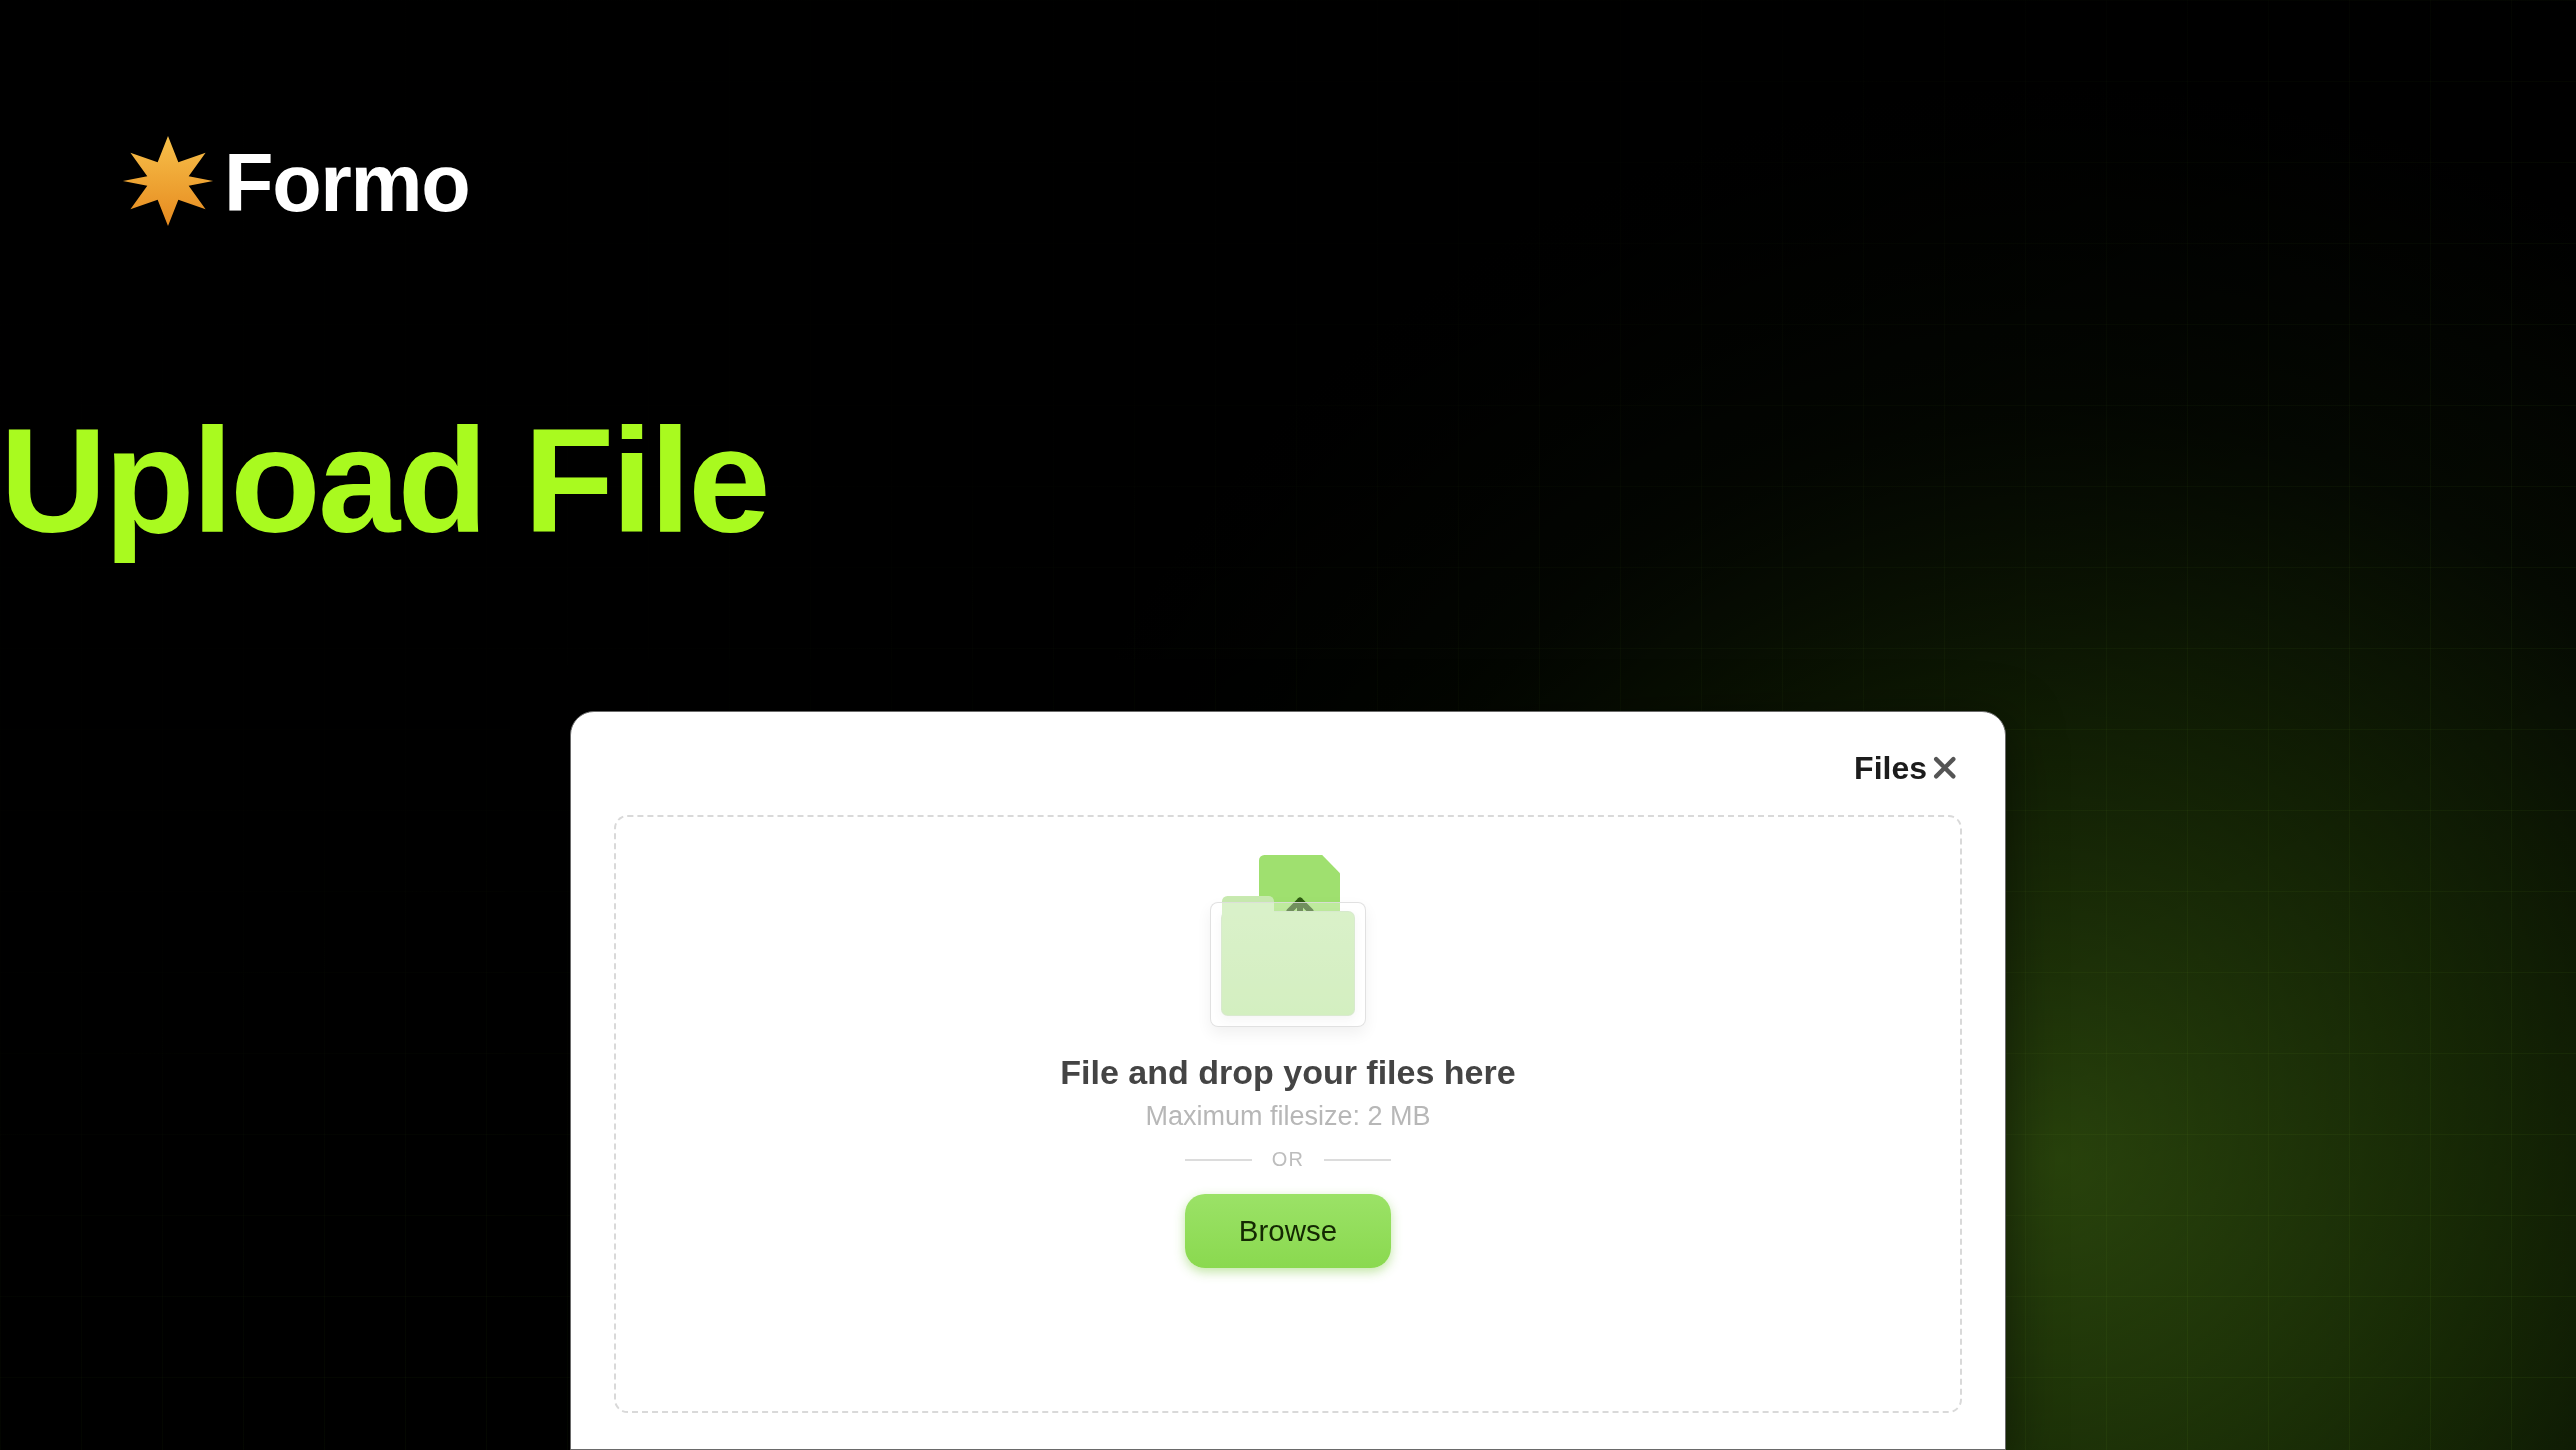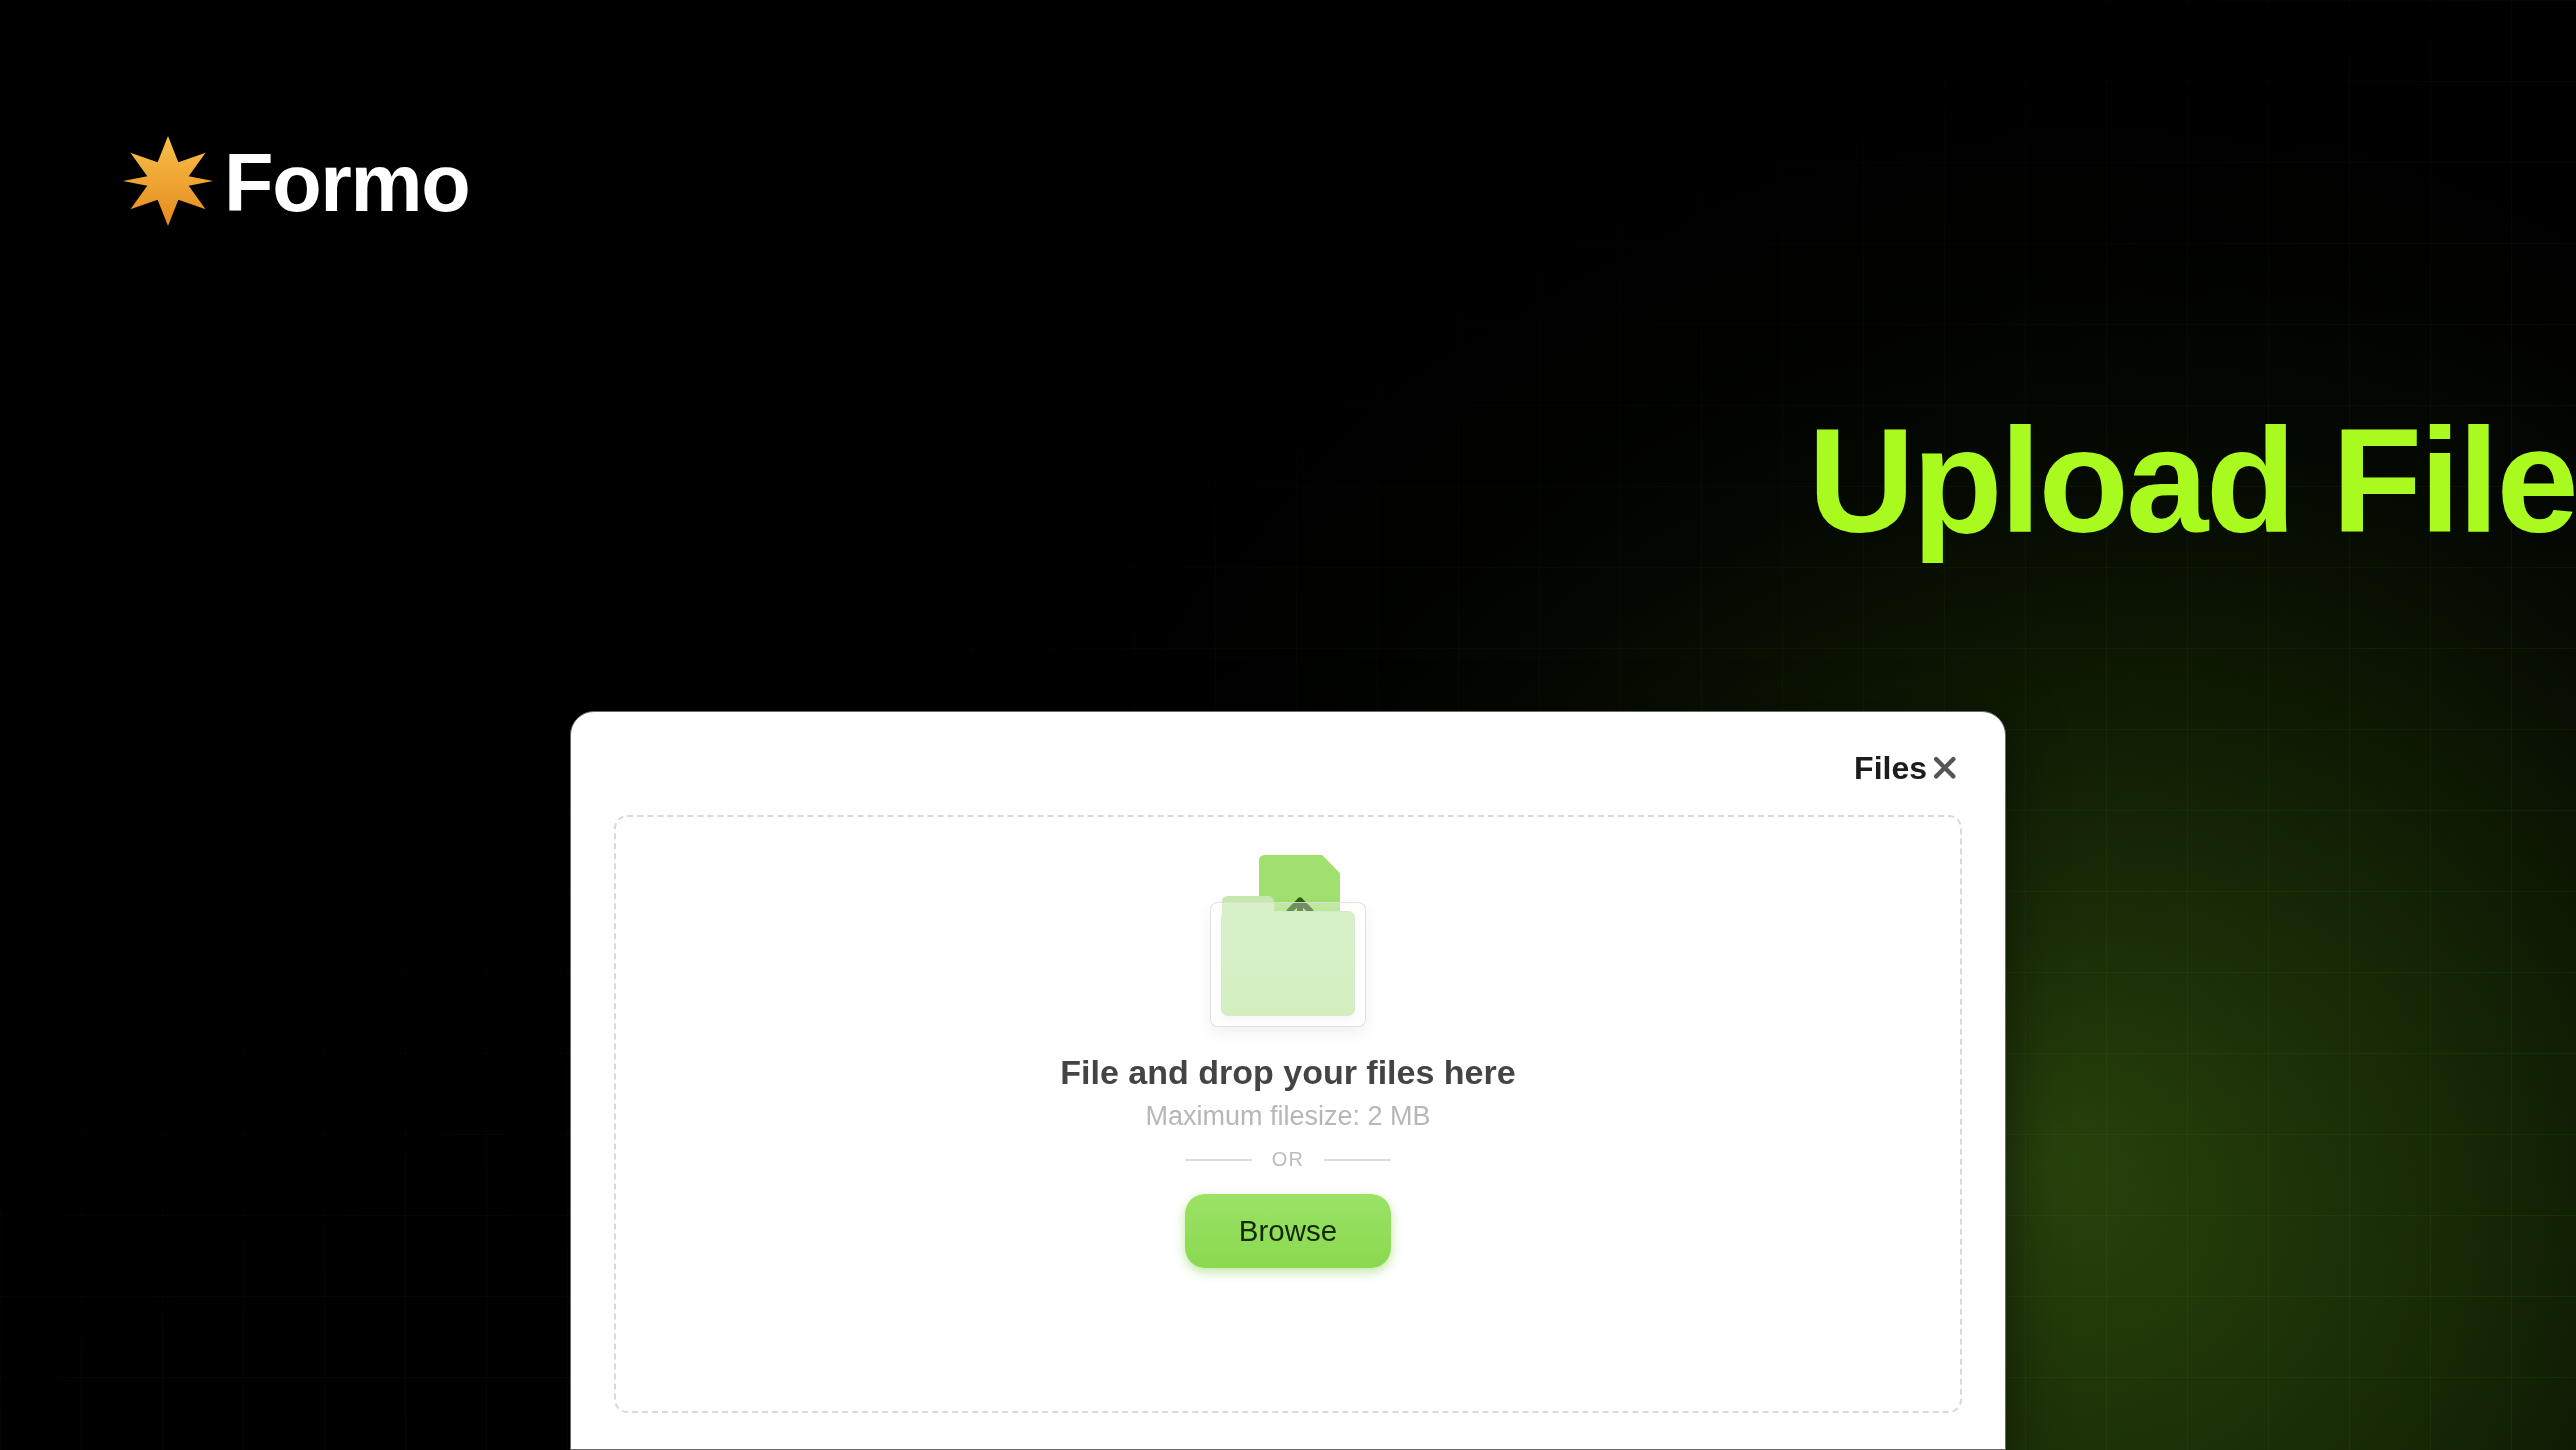--- a/index.html
+++ b/index.html
@@ -16,22 +16,22 @@
     position:relative;
   }
 
   
   .logo { position:absolute; left:121px; top:134px; display:flex; align-items:flex-end; gap:9px; }
   .logo svg { width:94px; height:94px; }
   .logo-text { font-size:81px; font-weight:700; color:#fff; letter-spacing:-1.3px; }
 
   
   .title {
-    position:absolute; left:14px; right:0; top:396px;
-    text-align:right;
+    position:absolute; left:0; right:0; top:396px;
+    text-align:left;
     font-size:148px; font-weight:600; letter-spacing:-2.7px;
     color:#A9FA1F;
   }
 
   
   .card {
     position:absolute; left:50%; transform:translateX(-50%);
     top:711px;
     width:1436px; height:739px;
     background:#fff;

